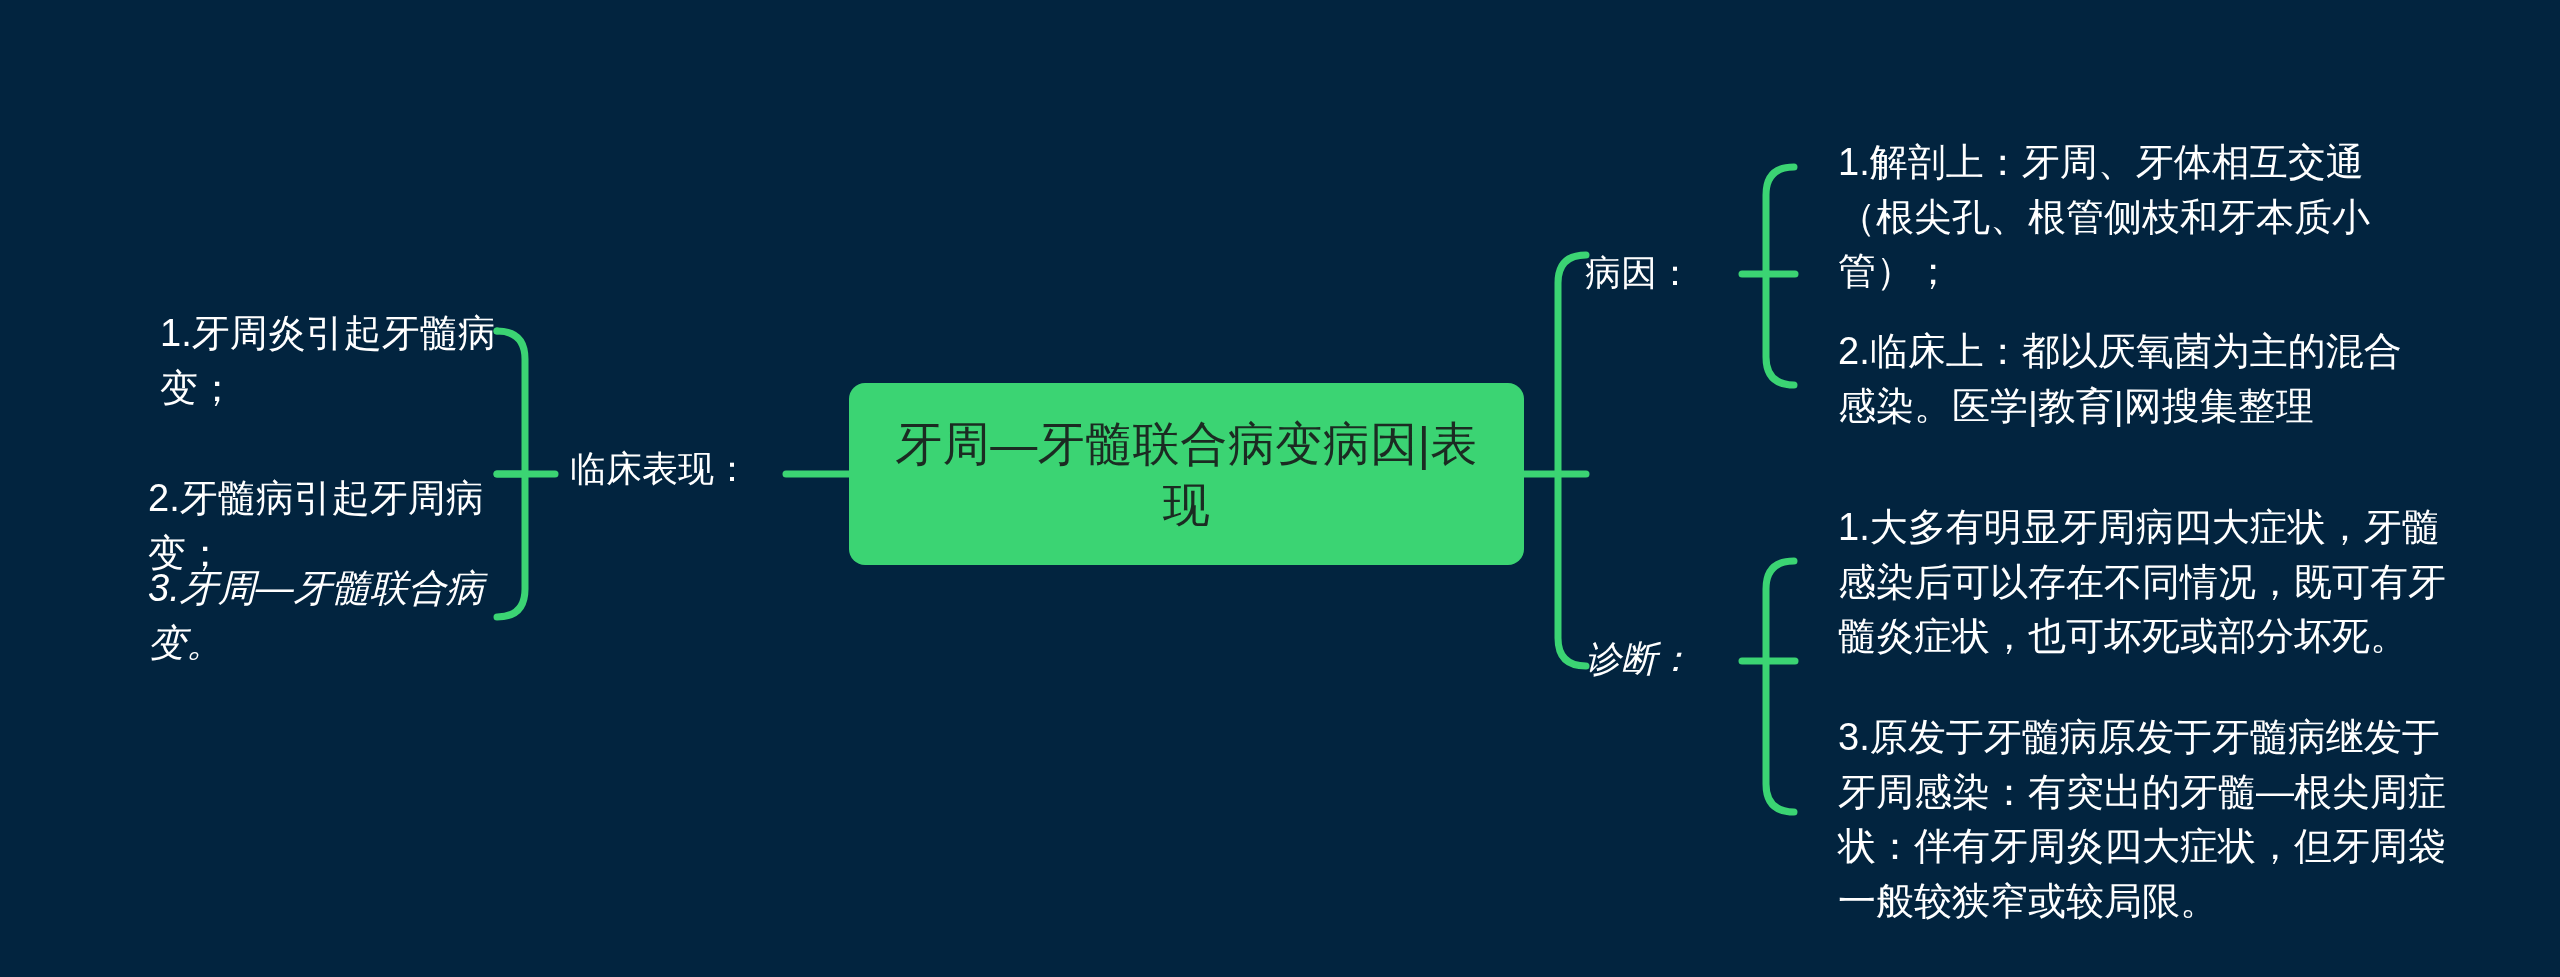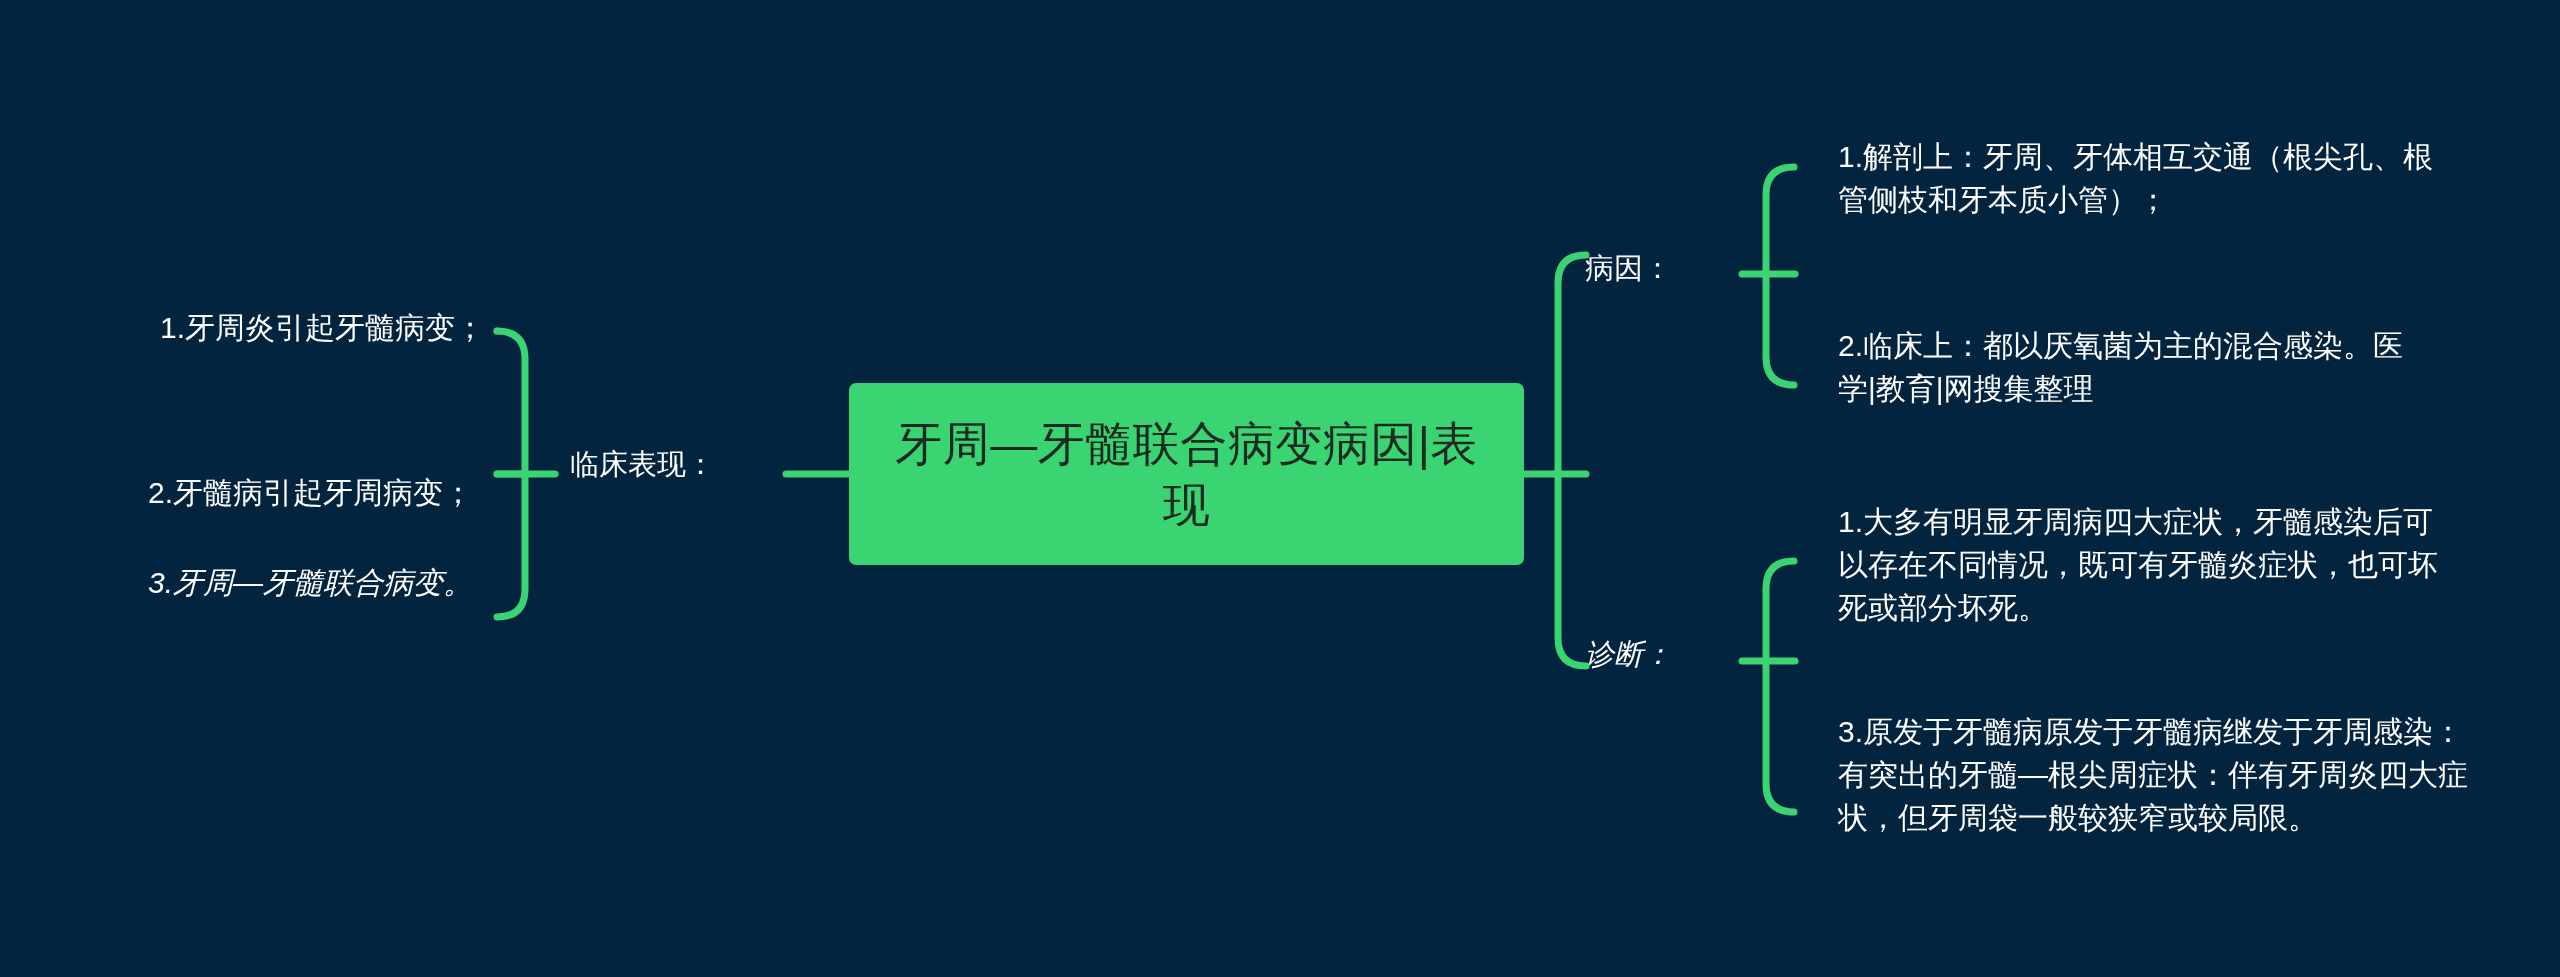--- a/index.html
+++ b/index.html
@@ -38,55 +38,55 @@
   }
 
   
   .center-node {
     position: absolute;
     left: 849px;
     top: 383px;
     width: 675px;
     height: 182px;
     background: #3BD473;
-    border-radius: 7px;
+    border-radius: 16px;
     display: flex;
     align-items: center;
     justify-content: center;
     box-sizing: border-box;
     padding: 12px 26px;
   }
   .center-node .center-text {
     color: #1b2b22;
     font-size: 47px;
     line-height: 1.30;
     text-align: center;
     letter-spacing: 0.5px;
     white-space: pre-wrap;
     font-weight: 400;
   }
 
   
   .branch-label {
     position: absolute;
     color: #FFFFFF;
-    font-size: 29px;
+    font-size: 36px;
     line-height: 1.25;
     white-space: nowrap;
     font-weight: 400;
   }
   #label-clinical { left: 570px; top: 446px; }
   #label-cause    { left: 1585px; top: 250px; }
   #label-diagnosis{ left: 1585px; top: 636px; font-style: italic; }
 
   
   .leaf {
     position: absolute;
     color: #FFFFFF;
-    font-size: 30px;
+    font-size: 38px;
     line-height: 1.44;
     font-weight: 400;
   }
   .leaf.right { text-align: left; }
   .leaf.left  { text-align: left; }
 
   
   #leaf-l1 { left: 160px;  top: 306px;  width: 352px; }
   #leaf-l2 { left: 148px;  top: 471px;  width: 352px; }
   #leaf-l3 { left: 148px;  top: 561px;  width: 352px; font-style: italic; }

